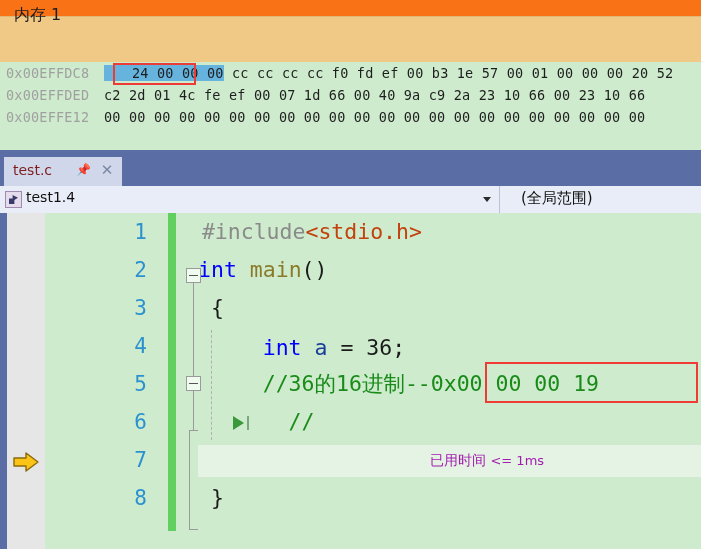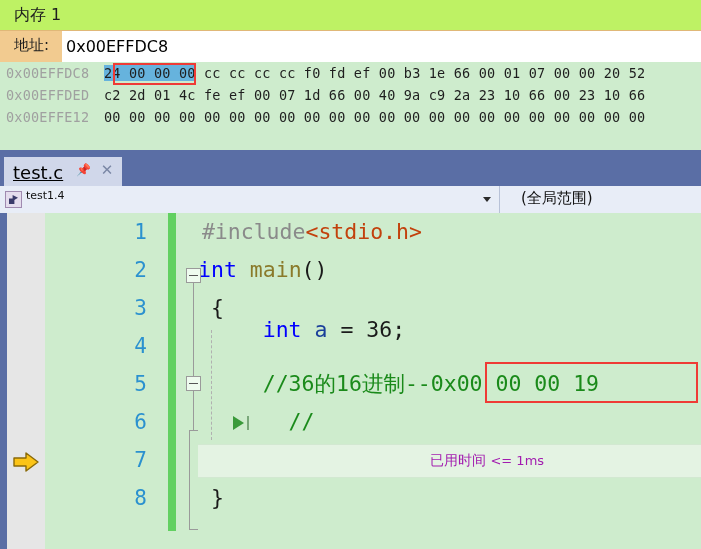--- a/index.html
+++ b/index.html
@@ -22,22 +22,22 @@
     left: 0; top: 0;
     width: 701px;
     height: 156px;
     background: #f0c987;
     box-sizing: border-box;
   }
   #memory-title-bar {
     position: absolute;
     left: 0; top: 0;
     width: 701px;
-    height: 31px;
-    background: #bef264;
+    height: 17px;
+    background: #f97316;
     border-bottom: 1px solid #e0b878;
     box-sizing: border-box;
   }
   #memory-title-text {
     position: absolute;
     left: 14px; top: 5px;
     font-size: 16px;
     color: #1e1e1e;
     font-family: "DejaVu Sans", sans-serif;
     white-space: nowrap;
@@ -96,20 +96,21 @@
     box-sizing: border-box;
     letter-spacing: 0.2px;
   }
   .hex-bytes {
     color: #1e1e1e;
     letter-spacing: 0.2px;
   }
   .hex-sel {
     background: #66b3dd;
     color: #1e1e1e;
+    padding-left: 28px;
   }
   #memory-selection-outline {
     position: absolute;
     left: 113px;
     top: 63px;
     width: 83px;
     height: 22px;
     border: 2px solid #ef3b35;
     box-sizing: border-box;
     pointer-events: none;
@@ -142,24 +143,23 @@
     left: 4px; top: 1px;
     width: 118px;
     height: 29px;
     background: #d0d7ea;
     box-sizing: border-box;
     cursor: default;
   }
   #editor-tab-label {
     position: absolute;
     left: 9px; top: 5px;
-    font-size: 18px;
-    color: #000000;
-    font-family: "DejaVu Sans", sans-serif;
-    text-decoration: underline;
+    font-size: 14px;
+    color: #7f1d1d;
+    font-family: "DejaVu Sans", sans-serif;
   }
   #tab-pin-icon {
     position: absolute;
     left: 72px; top: 7px;
     width: 13px; height: 13px;
     color: #4a5a80;
     font-size: 12px;
     line-height: 13px;
     text-align: center;
   }
@@ -204,21 +204,21 @@
     content: "";
     position: absolute;
     left: 3px; top: 3px;
     width: 9px; height: 9px;
     background: #3a3a6a;
     clip-path: polygon(0 40%, 40% 40%, 40% 0, 100% 30%, 60% 55%, 60% 100%, 0 100%);
   }
   #nav-scope-label {
     position: absolute;
     left: 26px; top: 3px;
-    font-size: 11px;
+    font-size: 14px;
     color: #111111;
     font-family: "DejaVu Sans", sans-serif;
     white-space: nowrap;
   }
   #nav-scope-arrow {
     position: absolute;
     right: 8px; top: 11px;
     width: 0; height: 0;
     border-left: 4px solid transparent;
     border-right: 4px solid transparent;
@@ -406,28 +406,24 @@
 </style>
 </head>
 <body>
 
 <div id="memory-window">
 
   <div id="memory-title-bar">
     <div id="memory-title-text">内存 1</div>
   </div>
 
-  <div id="memory-address-bar">
-    <div id="memory-address-label">地址:</div>
-    <input id="memory-address-input" value="0x00EFFDC8" style="">
-  </div>
 
   <div id="memory-hex-area">
     <div class="hex-row">
-      <span class="hex-addr">0x00EFFDC8</span><span class="hex-bytes hex-sel">24 00 00 00</span><span class="hex-bytes"> cc cc cc cc f0 fd ef 00 b3 1e 66 00 01 07 00 00 20 52</span>
+      <span class="hex-addr">0x00EFFDC8</span><span class="hex-bytes hex-sel">24 00 00 00</span><span class="hex-bytes"> cc cc cc cc f0 fd ef 00 b3 1e 57 00 01 00 00 00 20 52</span>
     </div>
     <div class="hex-row">
       <span class="hex-addr">0x00EFFDED</span><span class="hex-bytes">c2 2d 01 4c fe ef 00 07 1d 66 00 40 9a c9 2a 23 10 66 00 23 10 66</span>
     </div>
     <div class="hex-row">
       <span class="hex-addr">0x00EFFE12</span><span class="hex-bytes">00 00 00 00 00 00 00 00 00 00 00 00 00 00 00 00 00 00 00 00 00 00</span>
     </div>
   </div>
 
   <div id="memory-selection-outline"></div>
@@ -471,21 +467,21 @@
 
     <div id="code-change-bar"></div>
 
     <div id="code-text-area">
       <div class="code-line" style="top:0px"><span class="tok-pre">  #include</span><span class="tok-inc">&lt;stdio.h&gt;</span></div>
 
       <div class="code-line" style="top:38px;left:22px"><span class="tok-kw">int</span><span class="tok-plain"> </span><span class="tok-fn">main</span><span class="tok-plain">()</span></div>
 
       <div class="code-line" style="top:76px;left:22px"><span class="tok-plain"> {</span></div>
 
-      <div class="code-line" style="top:98px;left:22px"><span class="tok-plain">     </span><span class="tok-kw">int</span><span class="tok-plain"> </span><span class="tok-var">a</span><span class="tok-plain"> = 36;</span></div>
+      <div class="code-line" style="top:116px;left:22px"><span class="tok-plain">     </span><span class="tok-kw">int</span><span class="tok-plain"> </span><span class="tok-var">a</span><span class="tok-plain"> = 36;</span></div>
 
       <div class="code-line" style="top:152px;left:22px"><span class="tok-cmt">     //36的16进制--0x00 00 00 19</span></div>
 
       <div class="code-line" style="top:190px;left:22px"><span class="tok-cmt">       //</span></div>
 
       <div class="code-line" style="top:228px;left:22px"><span class="tok-plain">     </span><span class="tok-ret">return</span><span class="tok-plain"> </span><span class="tok-plain">0;</span></div>
 
       <div class="code-line" style="top:266px;left:22px"><span class="tok-plain"> }</span></div>
     </div>
   </div>

